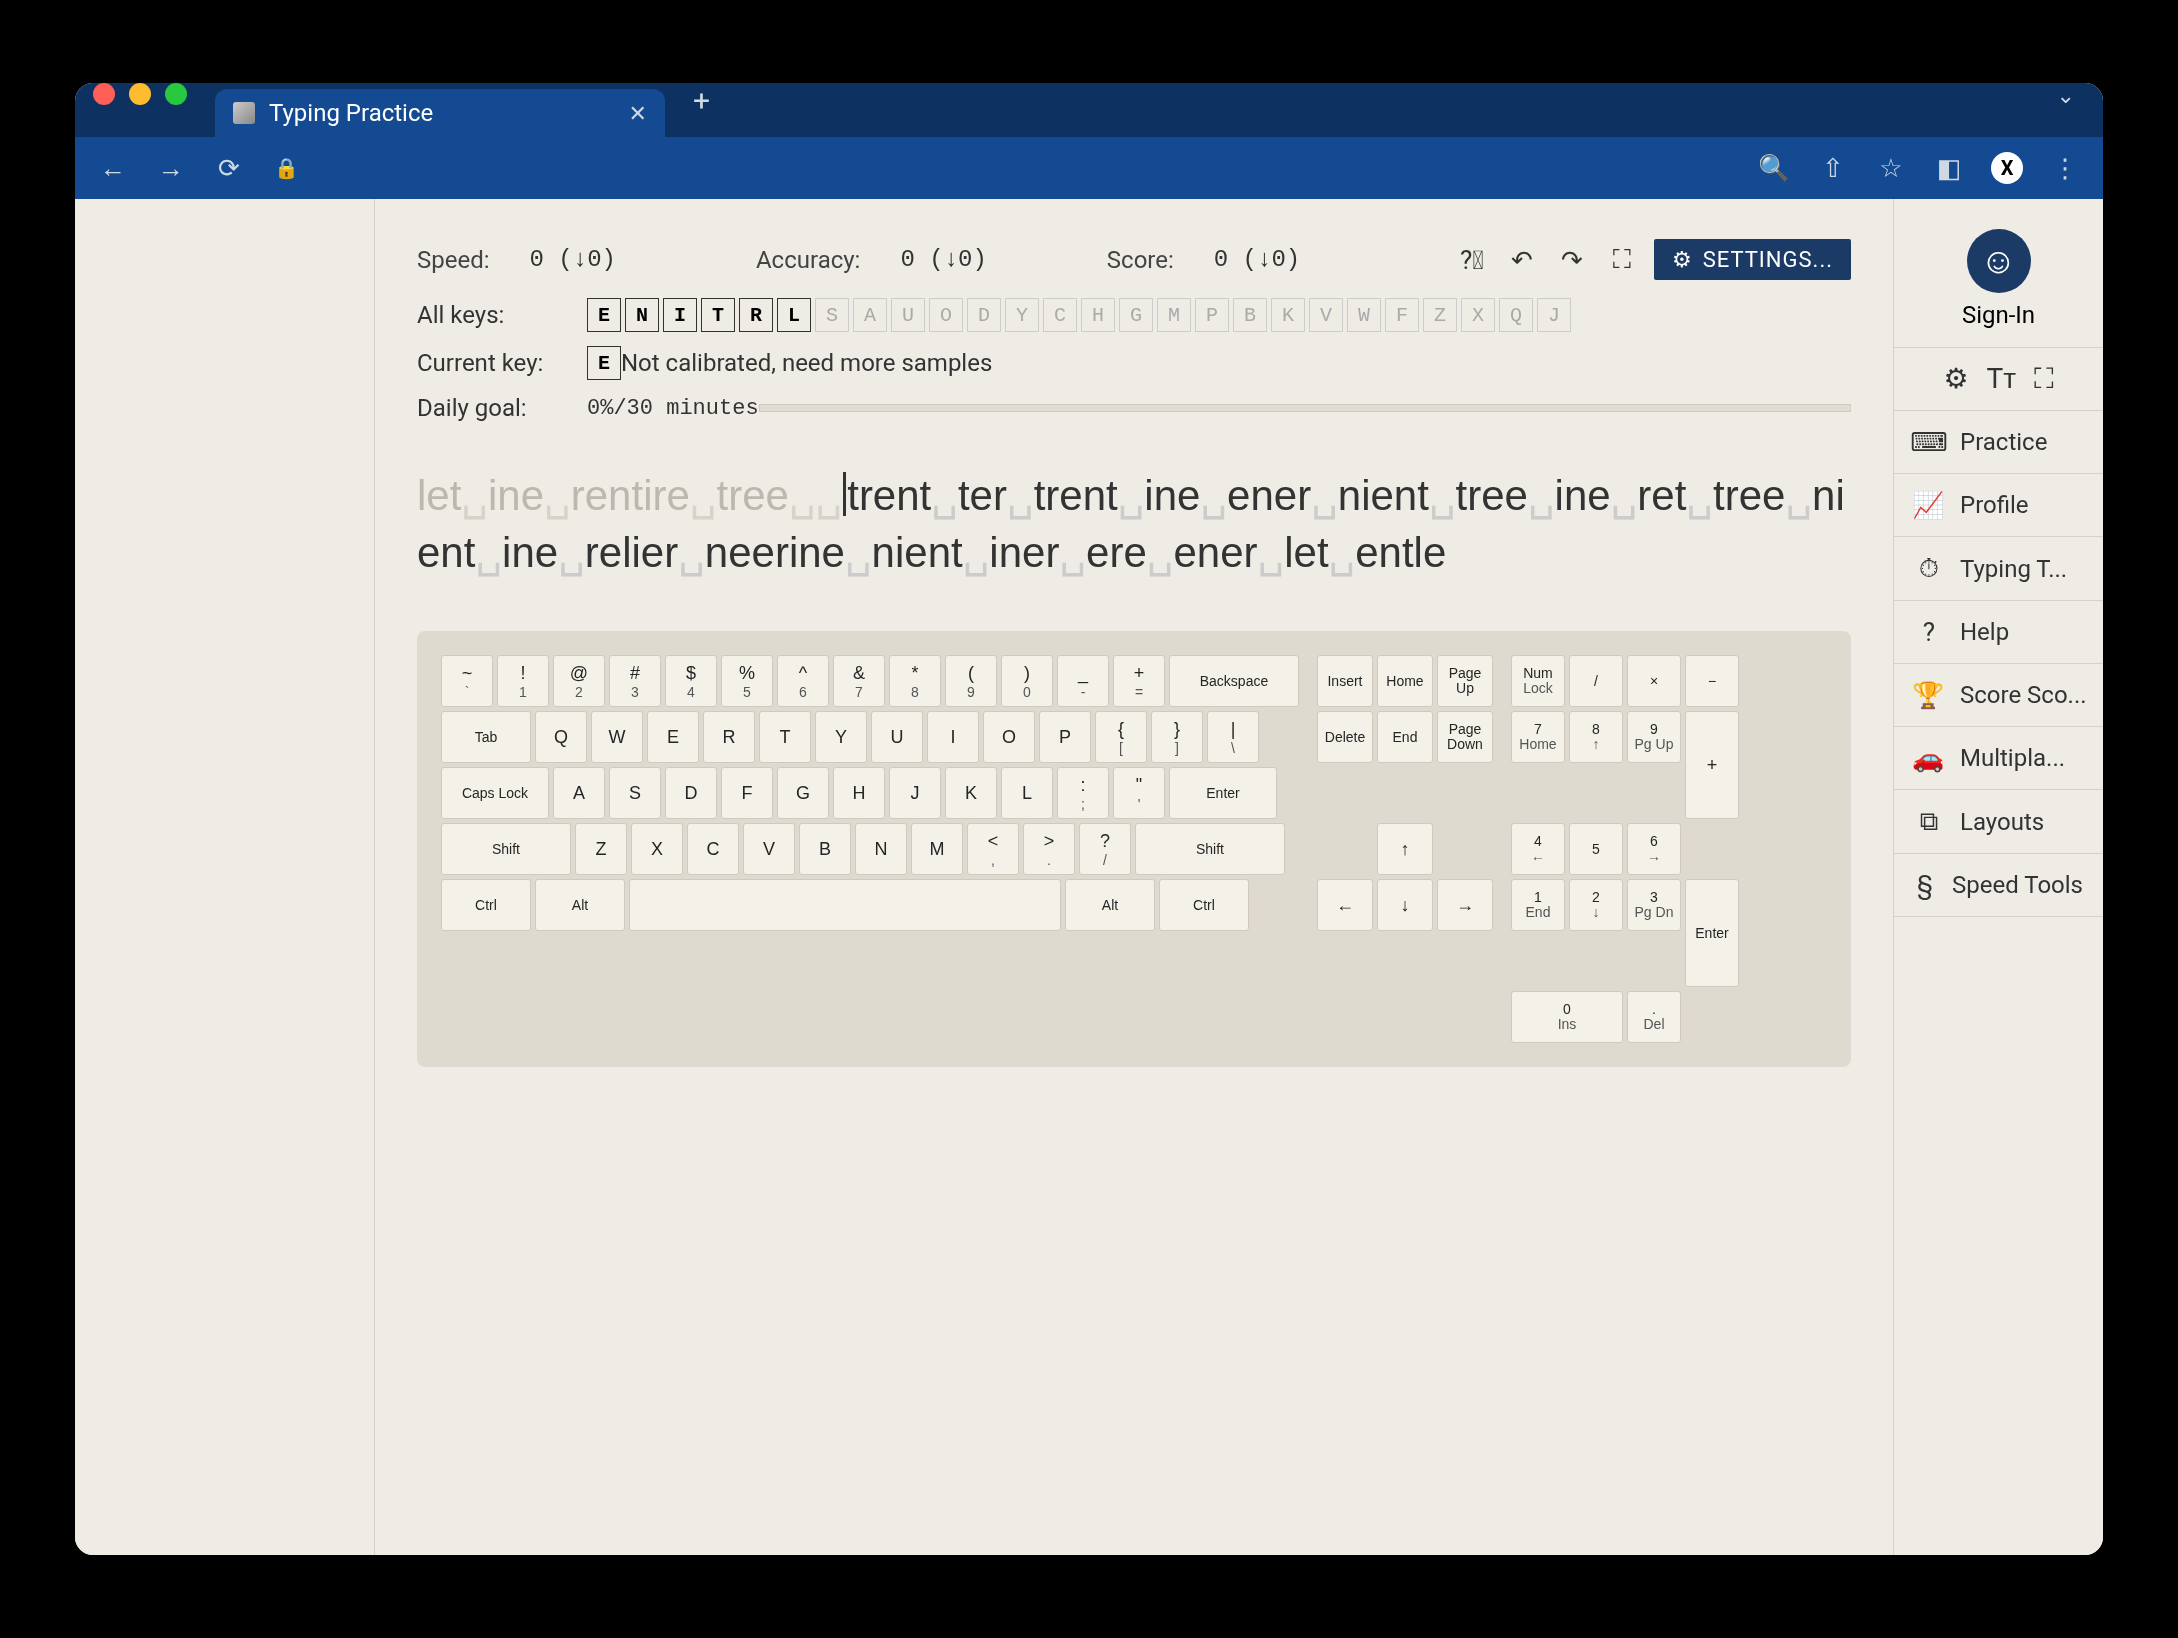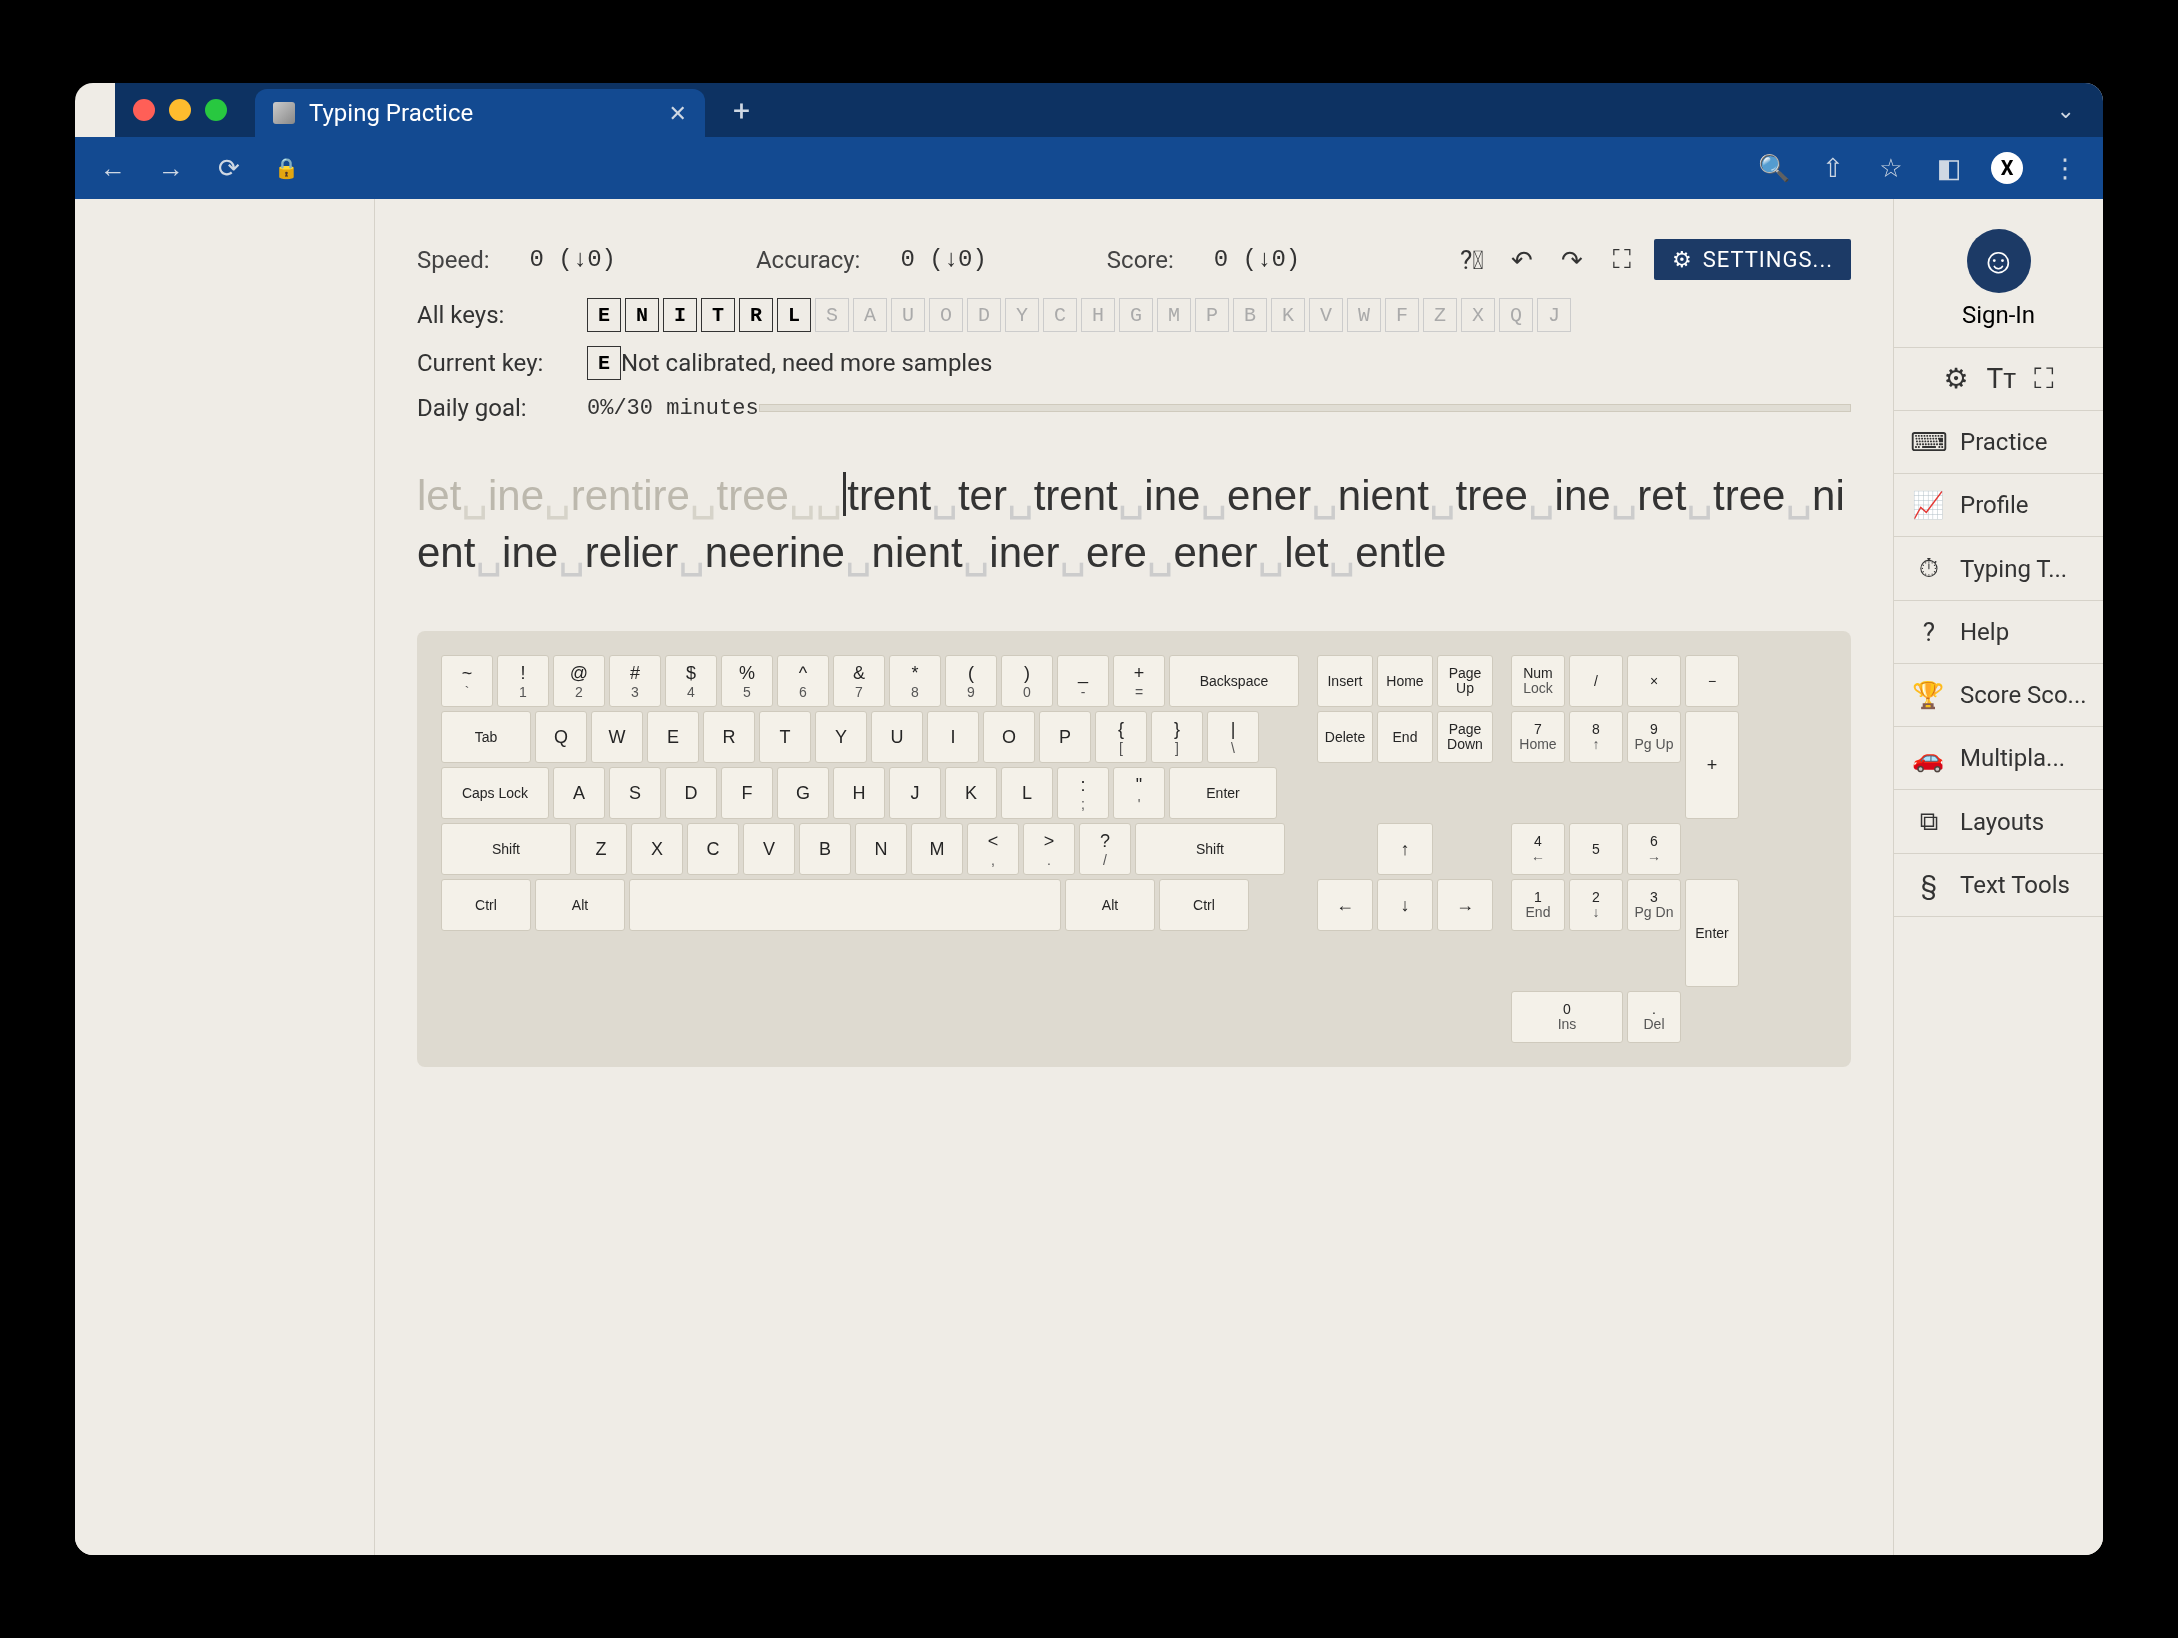--- a/index.html
+++ b/index.html
@@ -19,24 +19,22 @@
     border-radius: 18px;
     overflow: hidden;
     display: flex;
     flex-direction: column;
   }
   
   .titlebar {
     background: #0d3262;
     height: 54px;
     display: flex;
-    align-items: center;
     padding: 0 18px;
     gap: 10px;
-    margin-left: 40px;
   }
   .traffic { display: flex; gap: 14px; margin-right: 18px; }
   .dot { width: 22px; height: 22px; border-radius: 50%; }
   .dot.red { background: #ff5f57; }
   .dot.yellow { background: #febc2e; }
   .dot.green { background: #28c840; }
   .tab {
     background: #134a91;
     height: 48px;
     border-radius: 12px 12px 0 0;
@@ -579,19 +577,19 @@
           <div class="nav-item">
             <span class="ni">🚗</span>
             <span>Multipla...</span>
           </div>
           <div class="nav-item">
             <span class="ni">⧉</span>
             <span>Layouts</span>
           </div>
           <div class="nav-item">
             <span class="ni">§</span>
-            <span>Text Tools</span>
+            <span>Speed Tools</span>
           </div>
         </div>
     </div>
 
   </div>
 </div>
 
 </body></html>

